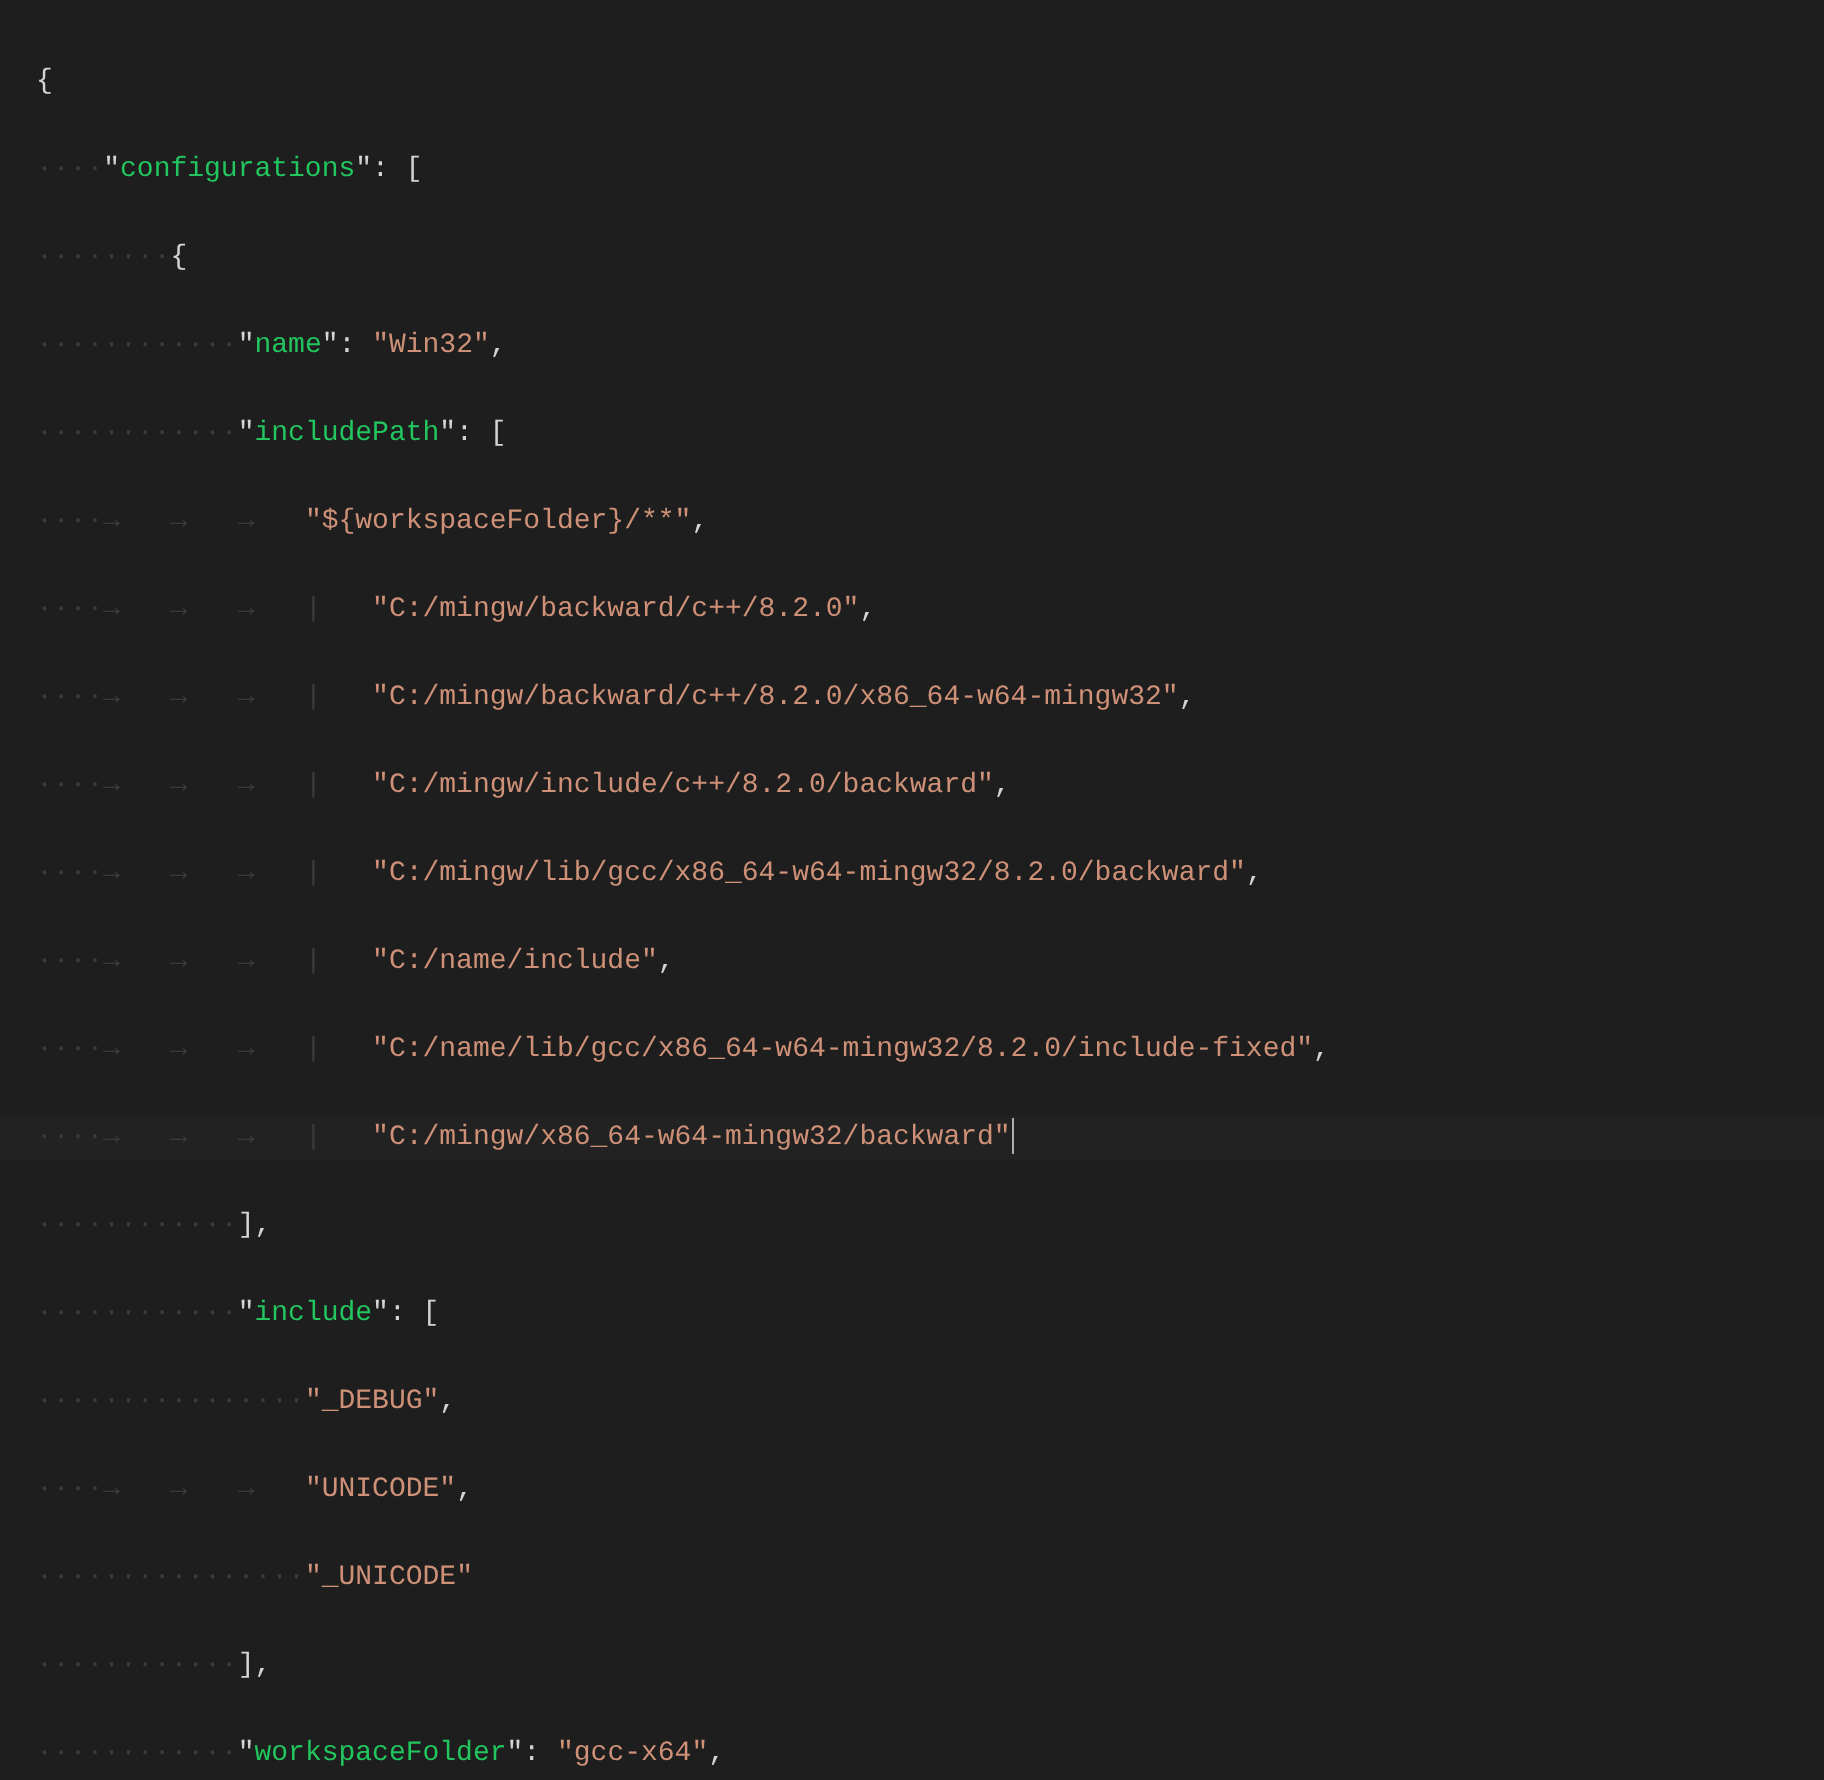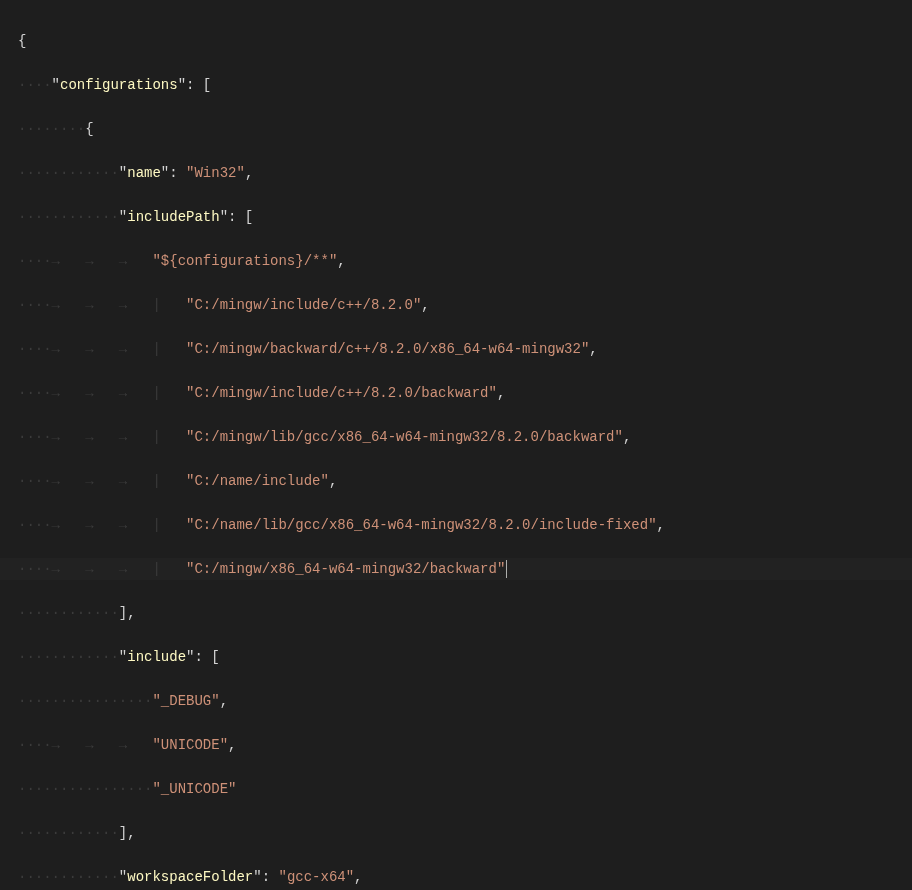--- a/index.html
+++ b/index.html
@@ -19,21 +19,21 @@
     line-height: 22px;
     white-space: pre;
   }
   .line {
     display: block;
     position: relative;
     padding-left: 18px;
   }
   .ws { color: #3b3b3b; }
   .punct { color: #d4d4d4; }
-  .key { color: #fef9c3; }
+  .key { color: #22c55e; }
   .str { color: #ce9178; }
   .arrow { color: #3b3b3b; }
   .line.hl { background: rgba(255,255,255,0.02); }
   .cursor {
     display: inline-block;
     width: 1px;
     height: 18px;
     background: #aeafad;
     vertical-align: middle;
     margin-left: 1px;
@@ -41,22 +41,22 @@
 </style>
 </head>
 <body>
 
 <div class="editor">
 <span class="line"><span class="punct">{</span></span>
 <span class="line"><span class="ws">····</span><span class="punct">"</span><span class="key">configurations</span><span class="punct">": [</span></span>
 <span class="line"><span class="ws">····</span><span class="ws">····</span><span class="punct">{</span></span>
 <span class="line"><span class="ws">····</span><span class="ws">····</span><span class="ws">····</span><span class="punct">"</span><span class="key">name</span><span class="punct">": </span><span class="str">"<span>Win32</span>"</span><span class="punct">,</span></span>
 <span class="line"><span class="ws">····</span><span class="ws">····</span><span class="ws">····</span><span class="punct">"</span><span class="key">includePath</span><span class="punct">": [</span></span>
-<span class="line"><span class="ws">····</span><span class="arrow">→   </span><span class="arrow">→   </span><span class="arrow">→   </span><span class="str">"<span>${configurations}/**</span>"</span><span class="punct">,</span></span>
-<span class="line"><span class="ws">····</span><span class="arrow">→   </span><span class="arrow">→   </span><span class="arrow">→   </span><span class="arrow">|   </span><span class="str">"<span>C:/mingw/include/c++/8.2.0</span>"</span><span class="punct">,</span></span>
+<span class="line"><span class="ws">····</span><span class="arrow">→   </span><span class="arrow">→   </span><span class="arrow">→   </span><span class="str">"<span>${workspaceFolder}/**</span>"</span><span class="punct">,</span></span>
+<span class="line"><span class="ws">····</span><span class="arrow">→   </span><span class="arrow">→   </span><span class="arrow">→   </span><span class="arrow">|   </span><span class="str">"<span>C:/mingw/backward/c++/8.2.0</span>"</span><span class="punct">,</span></span>
 <span class="line"><span class="ws">····</span><span class="arrow">→   </span><span class="arrow">→   </span><span class="arrow">→   </span><span class="arrow">|   </span><span class="str">"<span>C:/mingw/backward/c++/8.2.0/x86_64-w64-mingw32</span>"</span><span class="punct">,</span></span>
 <span class="line"><span class="ws">····</span><span class="arrow">→   </span><span class="arrow">→   </span><span class="arrow">→   </span><span class="arrow">|   </span><span class="str">"<span>C:/mingw/include/c++/8.2.0/backward</span>"</span><span class="punct">,</span></span>
 <span class="line"><span class="ws">····</span><span class="arrow">→   </span><span class="arrow">→   </span><span class="arrow">→   </span><span class="arrow">|   </span><span class="str">"<span>C:/mingw/lib/gcc/x86_64-w64-mingw32/8.2.0/backward</span>"</span><span class="punct">,</span></span>
 <span class="line"><span class="ws">····</span><span class="arrow">→   </span><span class="arrow">→   </span><span class="arrow">→   </span><span class="arrow">|   </span><span class="str">"<span>C:/name/include</span>"</span><span class="punct">,</span></span>
 <span class="line"><span class="ws">····</span><span class="arrow">→   </span><span class="arrow">→   </span><span class="arrow">→   </span><span class="arrow">|   </span><span class="str">"<span>C:/name/lib/gcc/x86_64-w64-mingw32/8.2.0/include-fixed</span>"</span><span class="punct">,</span></span>
 <span class="line hl"><span class="ws">····</span><span class="arrow">→   </span><span class="arrow">→   </span><span class="arrow">→   </span><span class="arrow">|   </span><span class="str">"<span>C:/mingw/x86_64-w64-mingw32/backward</span>"</span><span class="cursor"></span></span>
 <span class="line"><span class="ws">····</span><span class="ws">····</span><span class="ws">····</span><span class="punct">],</span></span>
 <span class="line"><span class="ws">····</span><span class="ws">····</span><span class="ws">····</span><span class="punct">"</span><span class="key">include</span><span class="punct">": [</span></span>
 <span class="line"><span class="ws">····</span><span class="ws">····</span><span class="ws">····</span><span class="ws">····</span><span class="str">"<span>_DEBUG</span>"</span><span class="punct">,</span></span>
 <span class="line"><span class="ws">····</span><span class="arrow">→   </span><span class="arrow">→   </span><span class="arrow">→   </span><span class="str">"<span>UNICODE</span>"</span><span class="punct">,</span></span>

